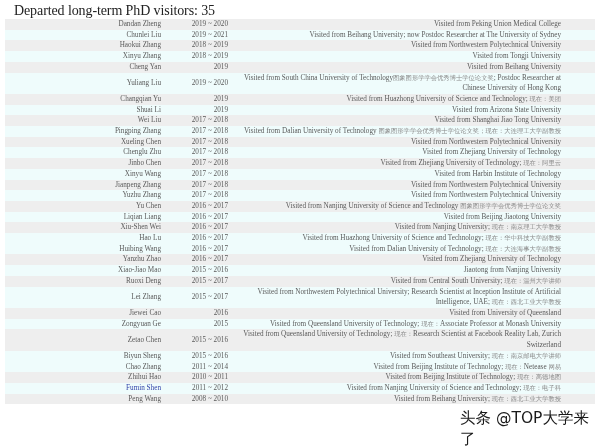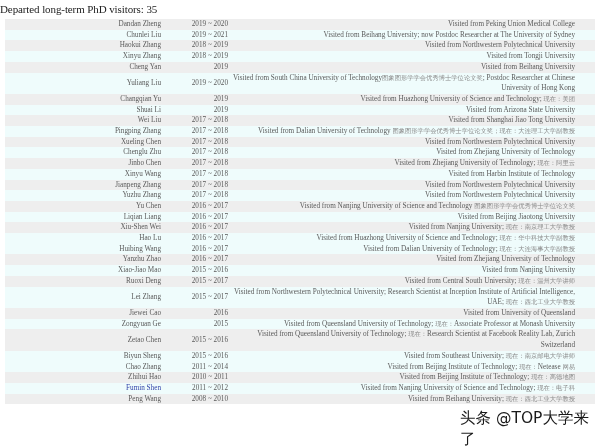--- a/index.html
+++ b/index.html
@@ -1,25 +1,25 @@
 <!DOCTYPE html>
 <html><head>
 <meta charset="utf-8">
 <style>
   html, body { margin: 0; padding: 0; background: #ffffff; }
   body { width: 600px; height: 446px; overflow: hidden; position: relative;
          font-family: "Liberation Serif", "DejaVu Serif", serif; color: #555; }
-  .title { position: absolute; left: 0; top: 3px; font-size: 11px; color: #222; font-weight: normal; letter-spacing: -0.1px; }
+  .title { position: absolute; left: 14px; top: 3px; font-size: 14px; color: #222; font-weight: normal; letter-spacing: -0.1px; }
   table { position: absolute; left: 5px; top: 19px; width: 590px; border-collapse: collapse; font-size: 7.2px; line-height: 10.7px; text-align: right; }
   tr.odd { background: #eeeeee; }
   tr.even { background: #effcfc; }
   td { padding: 0; vertical-align: middle; color: #5a5a5a; }
   td.name { width: 138px; padding-left: 18px; }
   td.years { width: 67px; }
-  td.desc { padding-right: 20px; }
+  td.desc { padding-right: 34px; }
   .cn { color: #8a8a8a; font-family: "DejaVu Sans", sans-serif; font-size: 6.3px; }
   a.link { color: #3344aa; text-decoration: none; }
   .watermark { position: absolute; left: 460px; top: 408px; font-family: "DejaVu Sans", sans-serif;
                font-size: 15.5px; color: #1a1a1a; letter-spacing: 0px;
                text-shadow: 0 0 2px #fff, 0 0 2px #fff, 0 0 3px #fff; }
 </style>
 </head>
 <body>
 
 <div class="title">Departed long-term PhD visitors: 35</div>
@@ -132,21 +132,21 @@
         <td class="desc"><span>Visited from Dalian University of Technology; </span><span class="cn">现在：大连海事大学副教授</span></td>
       </tr>
       <tr class="odd">
         <td class="name">Yanzhu Zhao</td>
         <td class="years">2016 ~ 2017</td>
         <td class="desc"><span>Visited from Zhejiang University of Technology</span></td>
       </tr>
       <tr class="even">
         <td class="name">Xiao-Jiao Mao</td>
         <td class="years">2015 ~ 2016</td>
-        <td class="desc"><span>Visited from Nanjing University</span></td>
+        <td class="desc"><span>Jiaotong from Nanjing University</span></td>
       </tr>
       <tr class="odd">
         <td class="name">Ruoxi Deng</td>
         <td class="years">2015 ~ 2017</td>
         <td class="desc"><span>Visited from Central South University; </span><span class="cn">现在：温州大学讲师</span></td>
       </tr>
       <tr class="even">
         <td class="name">Lei Zhang</td>
         <td class="years">2015 ~ 2017</td>
         <td class="desc"><span>Visited from Northwestern Polytechnical University; Research Scientist at Inception Institute of Artificial Intelligence, UAE; </span><span class="cn">现在：西北工业大学教授</span></td>

